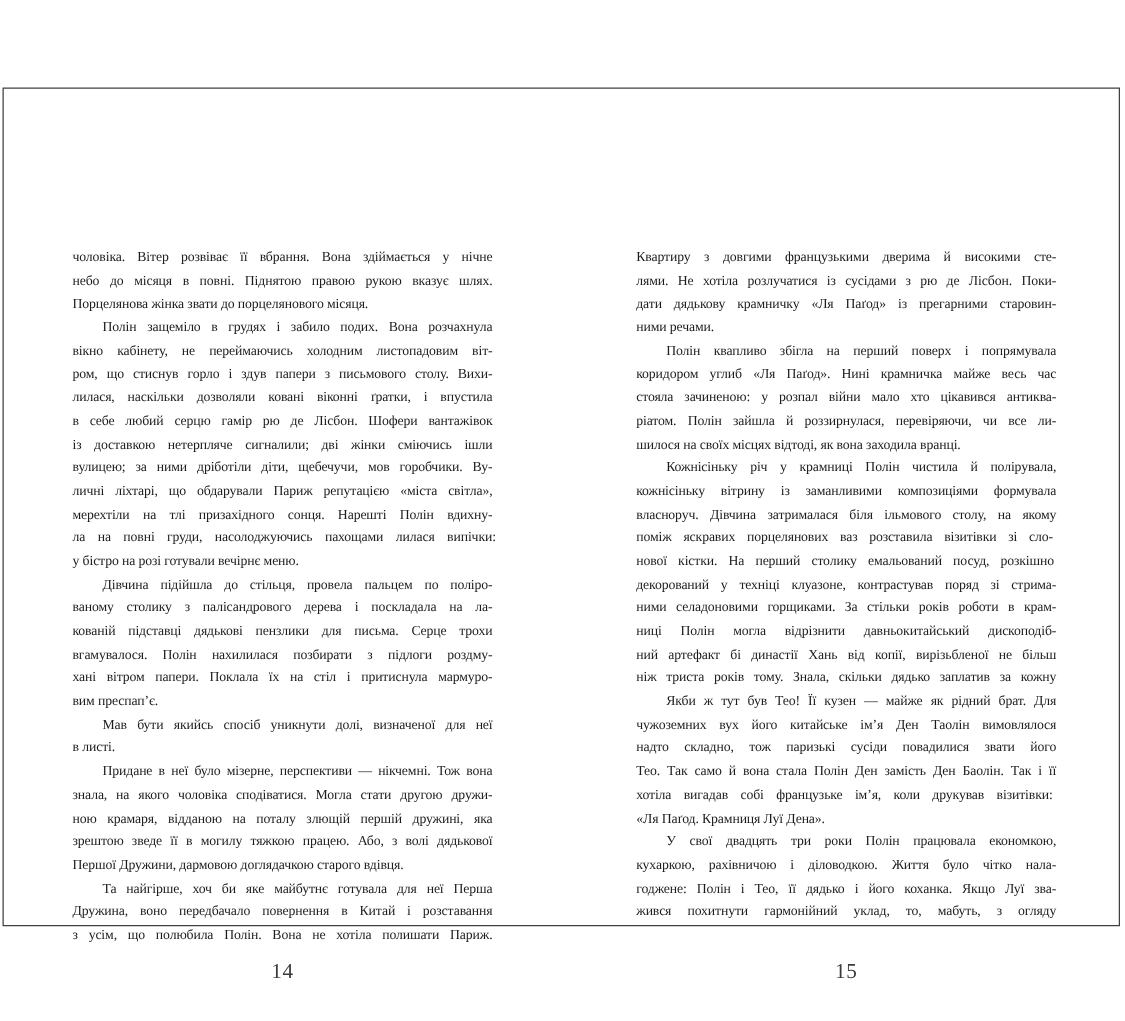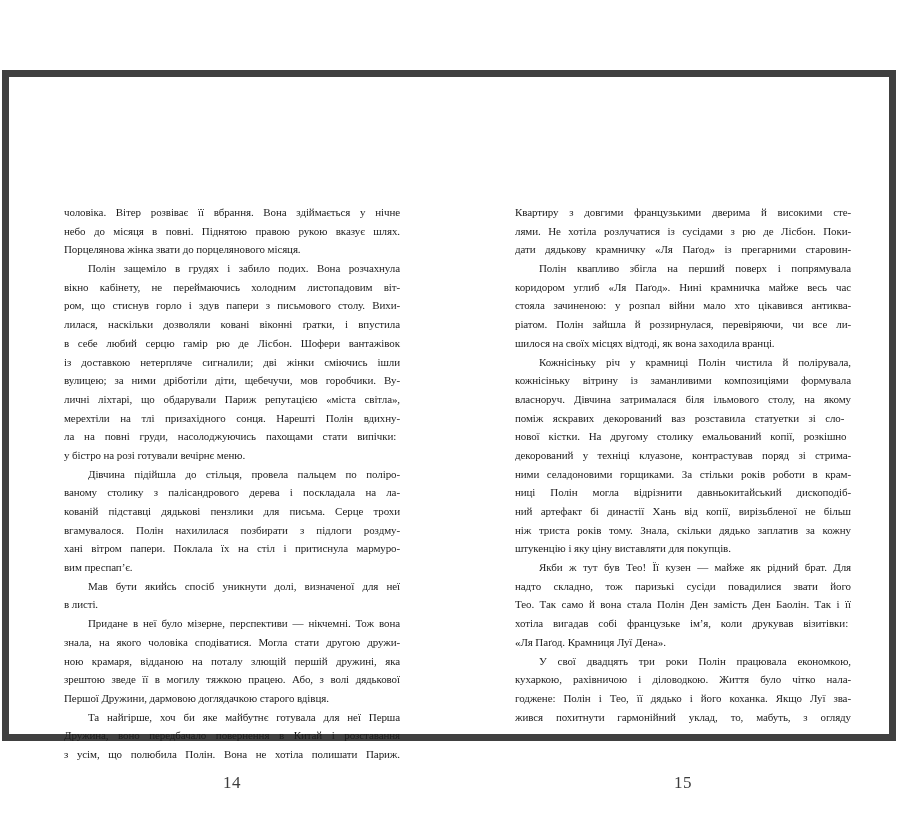--- a/index.html
+++ b/index.html
@@ -9,21 +9,21 @@
     height: 817px;
     background: #ffffff;
     overflow: hidden;
   }
   .spread {
     position: absolute;
     left: 2px;
     top: 70px;
     width: 894px;
     height: 671px;
-    border: 7px solid #404040;
+    border: 1px solid #404040;
     background: #ffffff;
     box-sizing: border-box;
   }
   .page-col {
     position: absolute;
     top: 126px;
     width: 336px;
     font-family: "Liberation Serif", "DejaVu Serif", serif;
     font-size: 11px;
     color: #1c1c1c;
@@ -60,21 +60,21 @@
       <div class="line"><span>Порцелянова жінка звати до порцелянового місяця.</span></div>
       <div class="line" style="padding-left: 24px;"><span style="word-spacing: 5.83px;">Полін защеміло в грудях і забило подих. Вона розчахнула</span></div>
       <div class="line"><span style="word-spacing: 8.64px;">вікно кабінету, не переймаючись холодним листопадовим віт-</span></div>
       <div class="line"><span style="word-spacing: 4.61px;">ром, що стиснув горло і здув папери з письмового столу. Вихи-</span></div>
       <div class="line"><span style="word-spacing: 7.7px;">лилася, наскільки дозволяли ковані віконні ґратки, і впустила</span></div>
       <div class="line"><span style="word-spacing: 6.02px;">в себе любий серцю гамір рю де Лісбон. Шофери вантажівок</span></div>
       <div class="line"><span style="word-spacing: 7.44px;">із доставкою нетерпляче сигналили; дві жінки сміючись ішли</span></div>
       <div class="line"><span style="word-spacing: 5.33px;">вулицею; за ними дріботіли діти, щебечучи, мов горобчики. Ву-</span></div>
       <div class="line"><span style="word-spacing: 6.11px;">личні ліхтарі, що обдарували Париж репутацією «міста світла»,</span></div>
       <div class="line"><span style="word-spacing: 8.02px;">мерехтіли на тлі призахідного сонця. Нарешті Полін вдихну-</span></div>
-      <div class="line"><span style="word-spacing: 7.3px;">ла на повні груди, насолоджуючись пахощами стати випічки:</span></div>
+      <div class="line"><span style="word-spacing: 7.3px;">ла на повні груди, насолоджуючись пахощами лилася випічки:</span></div>
       <div class="line"><span>у бістро на розі готували вечірнє меню.</span></div>
       <div class="line" style="padding-left: 24px;"><span style="word-spacing: 6.88px;">Дівчина підійшла до стільця, провела пальцем по поліро-</span></div>
       <div class="line"><span style="word-spacing: 7.61px;">ваному столику з палісандрового дерева і поскладала на ла-</span></div>
       <div class="line"><span style="word-spacing: 7.54px;">кованій підставці дядькові пензлики для письма. Серце трохи</span></div>
       <div class="line"><span style="word-spacing: 9.57px;">вгамувалося. Полін нахилилася позбирати з підлоги роздму-</span></div>
       <div class="line"><span style="word-spacing: 5.89px;">хані вітром папери. Поклала їх на стіл і притиснула мармуро-</span></div>
       <div class="line"><span>вим преспап’є.</span></div>
       <div class="line" style="padding-left: 24px;"><span style="word-spacing: 5.59px;">Мав бути якийсь спосіб уникнути долі, визначеної для неї</span></div>
       <div class="line"><span>в листі.</span></div>
       <div class="line" style="padding-left: 24px;"><span style="word-spacing: 2.36px;">Придане в неї було мізерне, перспективи — нікчемні. Тож вона</span></div>
@@ -83,37 +83,38 @@
       <div class="line"><span style="word-spacing: 3.96px;">зрештою зведе її в могилу тяжкою працею. Або, з волі дядькової</span></div>
       <div class="line"><span>Першої Дружини, дармовою доглядачкою старого вдівця.</span></div>
       <div class="line" style="padding-left: 24px;"><span style="word-spacing: 5.3px;">Та найгірше, хоч би яке майбутнє готувала для неї Перша</span></div>
       <div class="line"><span style="word-spacing: 6.95px; margin-top: 48px;">Дружина, воно передбачало повернення в Китай і розставання</span></div>
       <div class="line"><span style="word-spacing: 6.02px;">з усім, що полюбила Полін. Вона не хотіла полишати Париж.</span></div>
     </div>
   <div class="page-col right">
       <div class="line"><span style="word-spacing: 8.22px;">Квартиру з довгими французькими дверима й високими сте-</span></div>
       <div class="line"><span style="word-spacing: 4.88px;">лями. Не хотіла розлучатися із сусідами з рю де Лісбон. Поки-</span></div>
       <div class="line"><span style="word-spacing: 6.94px;">дати дядькову крамничку «Ля Паґод» із прегарними старовин-</span></div>
+      <div class="line"><span>ними речами.</span></div>
       <div class="line" style="padding-left: 24px;"><span style="word-spacing: 8.06px;">Полін квапливо збігла на перший поверх і попрямувала</span></div>
       <div class="line"><span style="word-spacing: 6.34px;">коридором углиб «Ля Паґод». Нині крамничка майже весь час</span></div>
       <div class="line"><span style="word-spacing: 6.15px;">стояла зачиненою: у розпал війни мало хто цікавився антиква-</span></div>
       <div class="line"><span style="word-spacing: 6.38px;">ріатом. Полін зайшла й роззирнулася, перевіряючи, чи все ли-</span></div>
       <div class="line"><span>шилося на своїх місцях відтоді, як вона заходила вранці.</span></div>
       <div class="line" style="padding-left: 24px;"><span style="word-spacing: 7.47px;">Кожнісіньку річ у крамниці Полін чистила й полірувала,</span></div>
       <div class="line"><span style="word-spacing: 10px;">кожнісіньку вітрину із заманливими композиціями формувала</span></div>
       <div class="line"><span style="word-spacing: 6.51px;">власноруч. Дівчина затрималася біля ільмового столу, на якому</span></div>
-      <div class="line"><span style="word-spacing: 6.78px;">поміж яскравих декорований ваз розставила статуетки зі сло-</span></div>
-      <div class="line"><span style="word-spacing: 6.27px;">нової кістки. На другому столику емальований копії, розкішно</span></div>
+      <div class="line"><span style="word-spacing: 6.78px;">поміж яскравих порцелянових ваз розставила візитівки зі сло-</span></div>
+      <div class="line"><span style="word-spacing: 6.27px;">нової кістки. На перший столику емальований посуд, розкішно</span></div>
       <div class="line"><span style="word-spacing: 6.78px;">декорований у техніці клуазоне, контрастував поряд зі стрима-</span></div>
       <div class="line"><span style="word-spacing: 4.97px;">ними селадоновими горщиками. За стільки років роботи в крам-</span></div>
       <div class="line"><span style="word-spacing: 12.34px;">ниці Полін могла відрізнити давньокитайський дископодіб-</span></div>
       <div class="line"><span style="word-spacing: 5.65px;">ний артефакт бі династії Хань від копії, вирізьбленої не більш</span></div>
       <div class="line"><span style="word-spacing: 5.11px;">ніж триста років тому. Знала, скільки дядько заплатив за кожну</span></div>
-      <div class="line"><span>штукенцію і яку ціну виставляти для покупців.</span></div>
       <div class="line" style="padding-left: 24px;"><span style="word-spacing: 3.81px;">Якби ж тут був Тео! Її кузен — майже як рідний брат. Для</span></div>
+      <div class="line"><span style="word-spacing: 7.56px;">чужоземних вух його китайське ім’я Ден Таолін вимовлялося</span></div>
       <div class="line"><span style="word-spacing: 9.78px;">надто складно, тож паризькі сусіди повадилися звати його</span></div>
       <div class="line"><span style="word-spacing: 2.9px;">Тео. Так само й вона стала Полін Ден замість Ден Баолін. Так і її</span></div>
       <div class="line"><span style="word-spacing: 7.27px;">хотіла вигадав собі французьке ім’я, коли друкував візитівки:</span></div>
       <div class="line"><span>«Ля Паґод. Крамниця Луї Дена».</span></div>
       <div class="line" style="padding-left: 24px;"><span style="word-spacing: 8.28px;">У свої двадцять три роки Полін працювала економкою,</span></div>
       <div class="line"><span style="word-spacing: 8.53px;">кухаркою, рахівничою і діловодкою. Життя було чітко нала-</span></div>
       <div class="line"><span style="word-spacing: 5.39px;">годжене: Полін і Тео, її дядько і його коханка. Якщо Луї зва-</span></div>
       <div class="line"><span style="word-spacing: 10.24px;">жився похитнути гармонійний уклад, то, мабуть, з огляду</span></div>
     </div>
   <div class="pagenum left">14</div>

